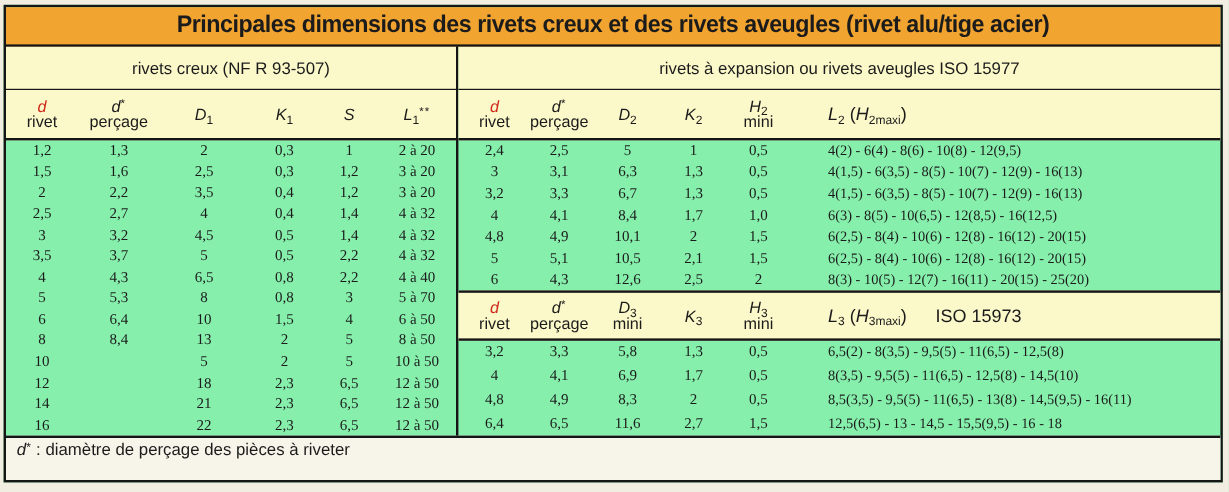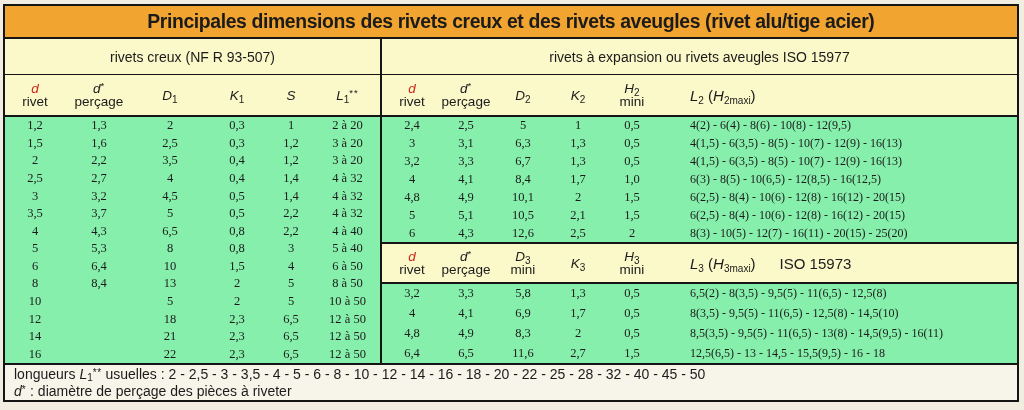--- a/index.html
+++ b/index.html
@@ -155,21 +155,21 @@
               <div class="td">0,8</div>
               <div class="td">2,2</div>
               <div class="td">4 à 40</div>
             </div>
             <div class="tr lgrid">
               <div class="td">5</div>
               <div class="td">5,3</div>
               <div class="td">8</div>
               <div class="td">0,8</div>
               <div class="td">3</div>
-              <div class="td">5 à 40</div>
+              <div class="td">5 à 70</div>
             </div>
             <div class="tr lgrid">
               <div class="td">6</div>
               <div class="td">6,4</div>
               <div class="td">10</div>
               <div class="td">1,5</div>
               <div class="td">4</div>
               <div class="td">6 à 50</div>
             </div>
             <div class="tr lgrid">
@@ -357,18 +357,17 @@
               <div class="td">11,6</div>
               <div class="td">2,7</div>
               <div class="td">1,5</div>
               <div class="td">12,5(6,5) - 13 - 14,5 - 15,5(9,5) - 16 - 18</div>
             </div>
           </div>
       </div>
     </div>
 
     <div class="footer">
-      <div><span>longueurs </span><i>L</i><sub>1</sub><sup>**</sup><span> usuelles : </span><span>2 - 2,5 - 3 - 3,5 - 4 - 5 - 6 - 8 - 10 - 12 - 14 - 16 - 18 - 20 - 22 - 25 - 28 - 32 - 40 - 45 - 50</span></div>
       <div><i>d</i><sup>*</sup><span> : diamètre de perçage des pièces à riveter</span></div>
     </div>
 
   </div>
 </div>
 
 </body></html>

